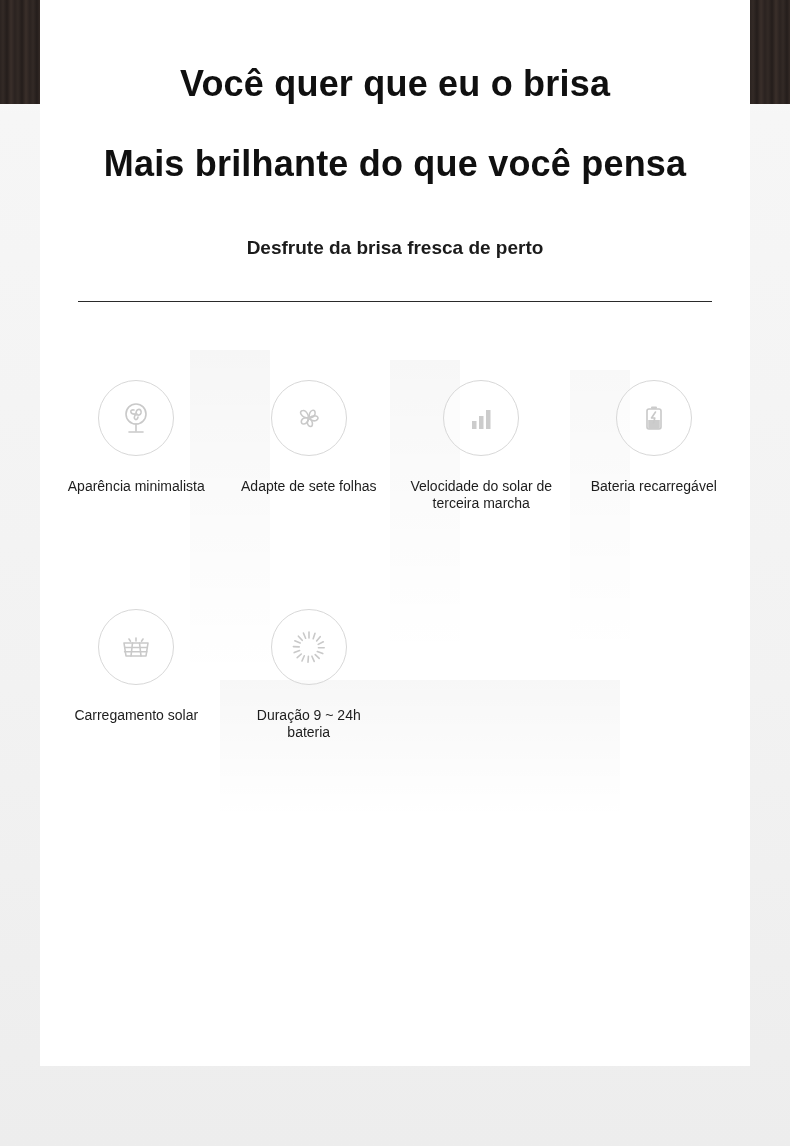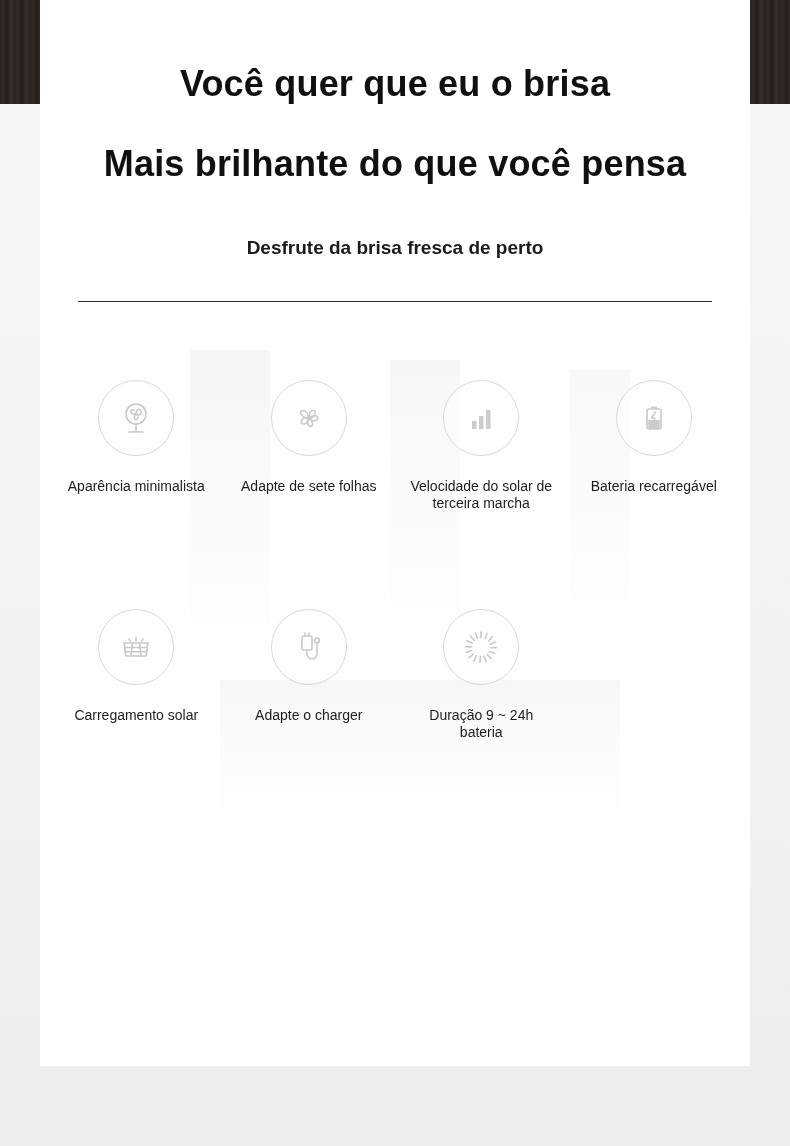--- a/index.html
+++ b/index.html
@@ -249,32 +249,20 @@
             <path class="stroke" d="M16.5 16 L15 29"></path>
             <path class="stroke" d="M23.5 16 L25 29"></path>
             <path class="stroke" d="M20 11 L20 14"></path>
             <path class="stroke" d="M13 12 L14.5 14.2"></path>
             <path class="stroke" d="M27 12 L25.5 14.2"></path>
           </svg>
         </div>
         <div class="cell-label">Carregamento solar</div>
       </div>
 
-      <div class="cell">
-        <div class="icon-circle">
-          <svg width="40" height="40" viewBox="0 0 40 40">
-            <rect class="stroke" x="13" y="9" width="10" height="14" rx="2"></rect>
-            <path class="stroke" d="M16 9 L16 6"></path>
-            <path class="stroke" d="M20 9 L20 6"></path>
-            <path class="stroke" d="M18 23 L18 27 a5 5 0 0 0 5 5 a5 5 0 0 0 5 -5 L28 16"></path>
-            <circle class="stroke" cx="28" cy="13.5" r="2.4"></circle>
-          </svg>
-        </div>
-        <div class="cell-label">Adapte o charger</div>
-      </div>
 
       <div class="cell">
         <div class="icon-circle">
           <svg width="44" height="44" viewBox="0 0 44 44">
             <g class="stroke">
               <path d="M22 7 L22 13"></path>
                 <path d="M28 8.3 L26.2 13.8"></path>
               <path d="M33.2 11.7 L29.6 16"></path>
                 <path d="M36.3 16.8 L31.2 19.4"></path>
               <path d="M37.2 22.8 L31.4 22.8"></path>

